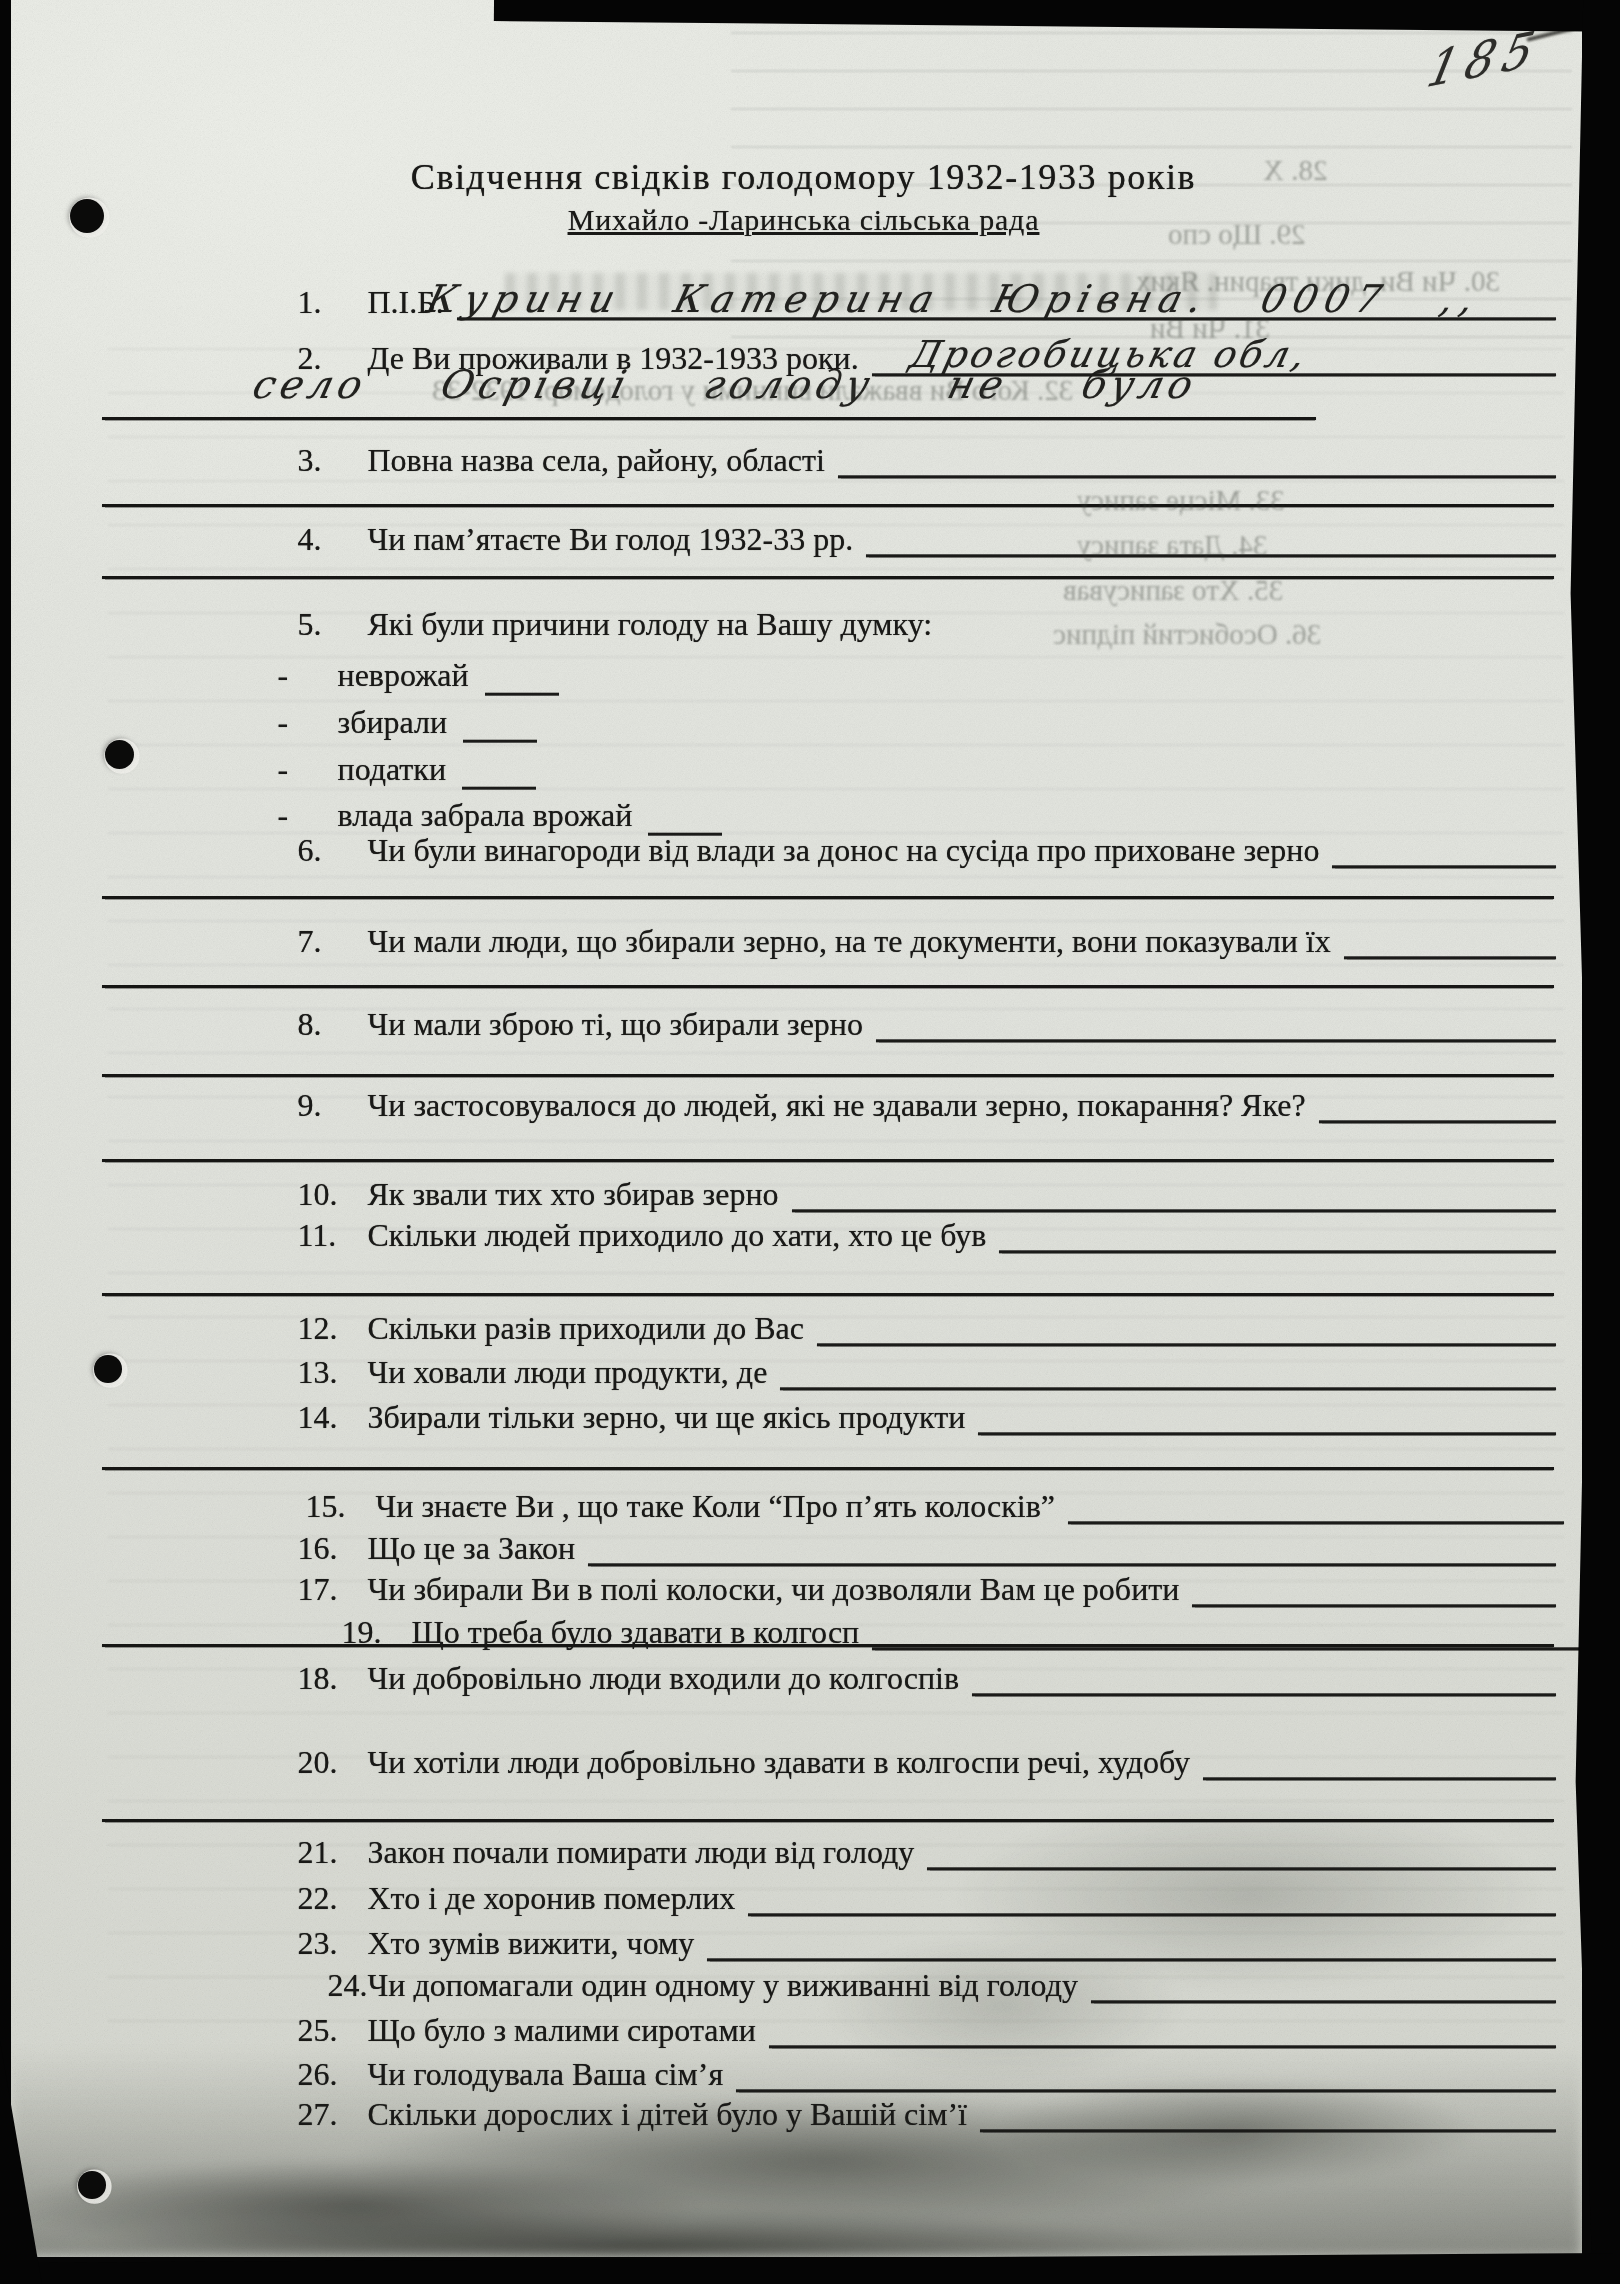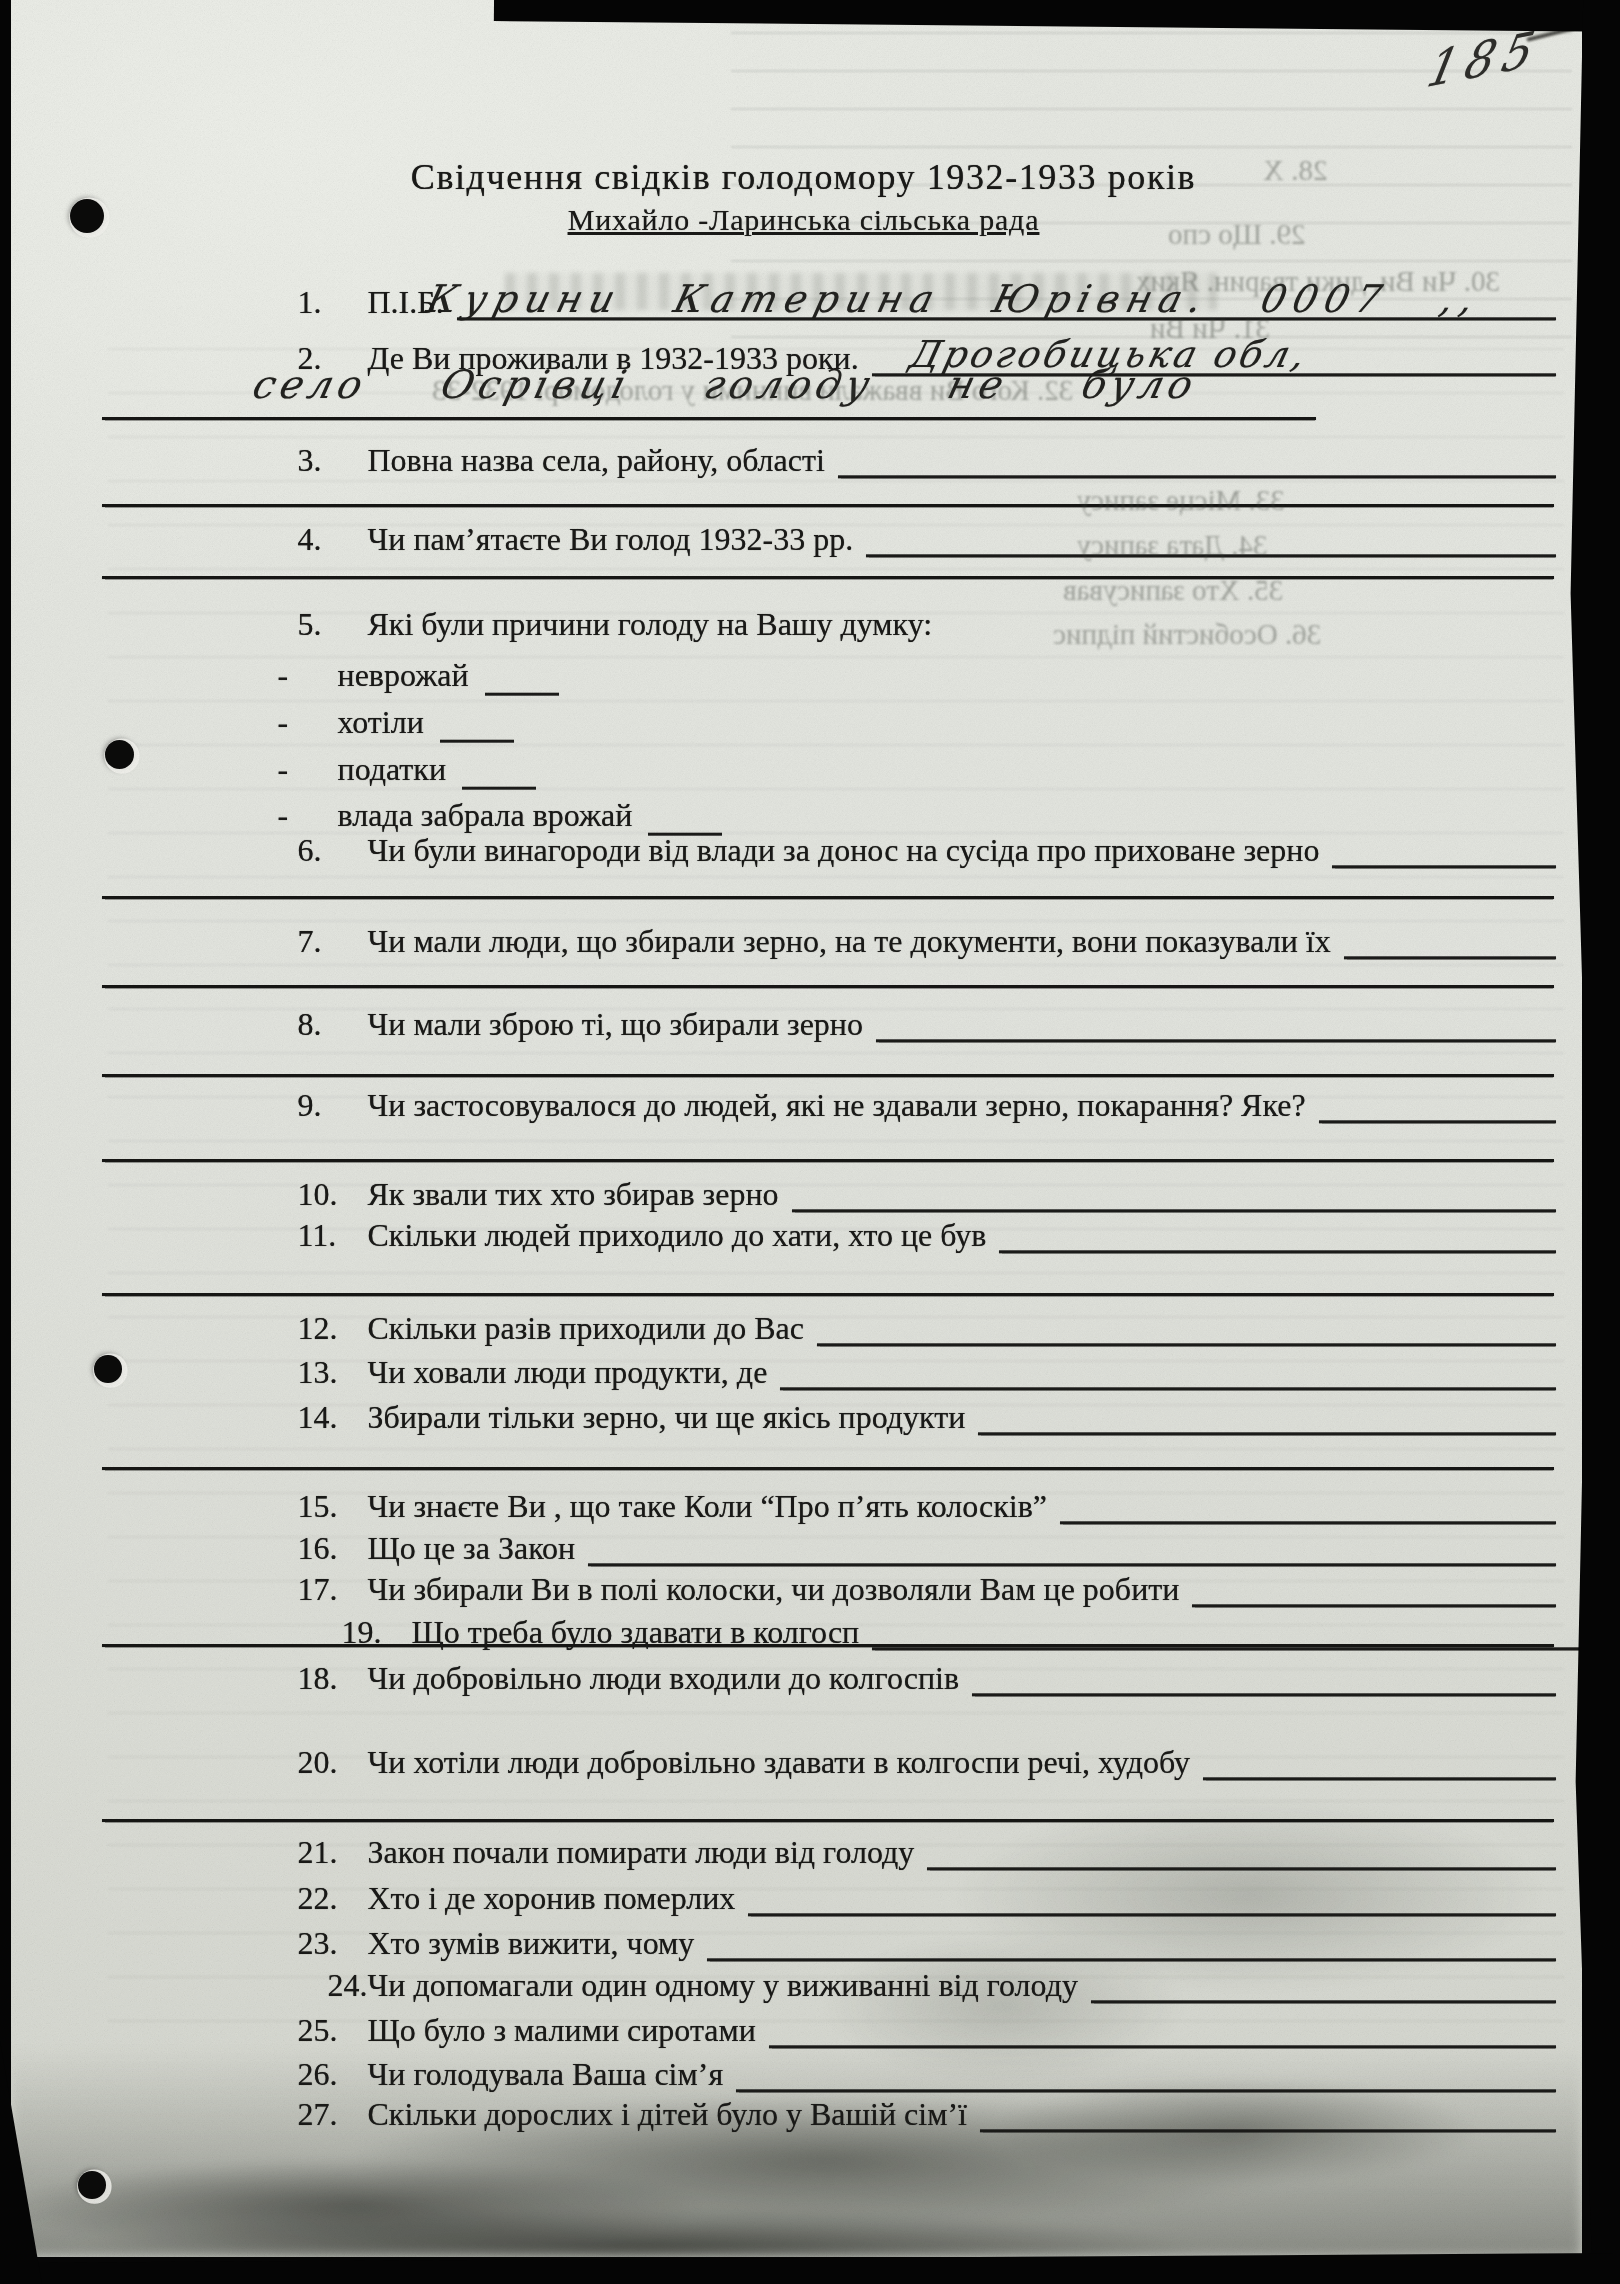--- a/index.html
+++ b/index.html
@@ -123,21 +123,21 @@
         <span class="q-num">5.</span>
         <span class="q-text">Які були причини голоду на Вашу думку:</span>
       </div>
       <div class="cause-row" style="top: 657px;">
         <span class="cause-dash">-</span>
         <span class="cause-label">неврожай</span>
         <span class="cause-line"></span>
       </div>
       <div class="cause-row" style="top: 704px;">
         <span class="cause-dash">-</span>
-        <span class="cause-label">хотіли</span>
+        <span class="cause-label">збирали</span>
         <span class="cause-line"></span>
       </div>
       <div class="cause-row" style="top: 751px;">
         <span class="cause-dash">-</span>
         <span class="cause-label">податки</span>
         <span class="cause-line"></span>
       </div>
       <div class="cause-row" style="top: 797px;">
         <span class="cause-dash">-</span>
         <span class="cause-label">влада забрала врожай</span>
@@ -187,21 +187,21 @@
         <span class="q-num">13.</span>
         <span class="q-text">Чи ховали люди продукти, де</span>
         <span class="q-fill"></span>
       </div>
       <div class="q-row" style="top: 1400px;">
         <span class="q-num">14.</span>
         <span class="q-text">Збирали тільки зерно, чи ще якісь продукти</span>
         <span class="q-fill"></span>
       </div>
       <div class="rule" style="top: 1467px;"></div>
-      <div class="q-row" style="top: 1489px;">
+      <div class="q-row" style="top: 1489px; margin-left: 8px;">
         <span class="q-num">15.</span>
         <span class="q-text">Чи знаєте Ви , що таке Коли “Про п’ять колосків”</span>
         <span class="q-fill"></span>
       </div>
       <div class="q-row" style="top: 1531px;">
         <span class="q-num">16.</span>
         <span class="q-text">Що це за Закон</span>
         <span class="q-fill"></span>
       </div>
       <div class="q-row" style="top: 1572px;">

